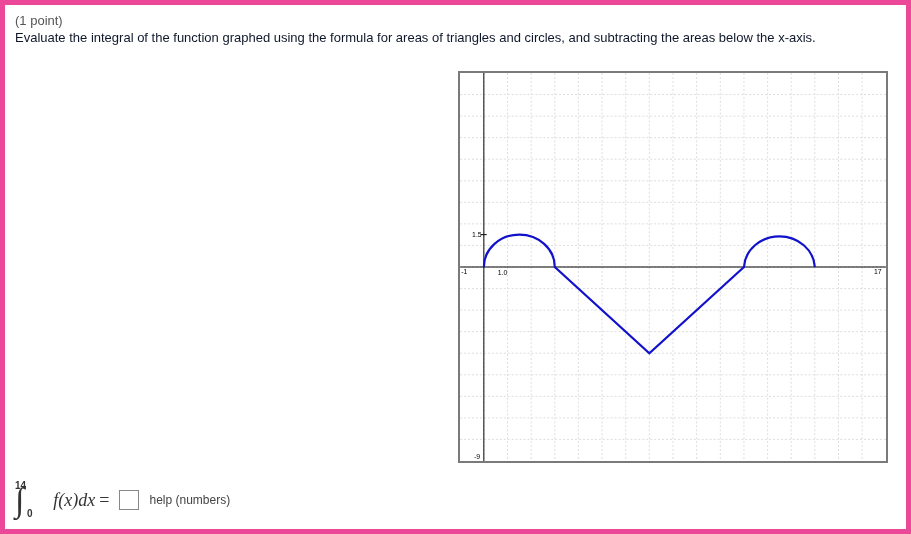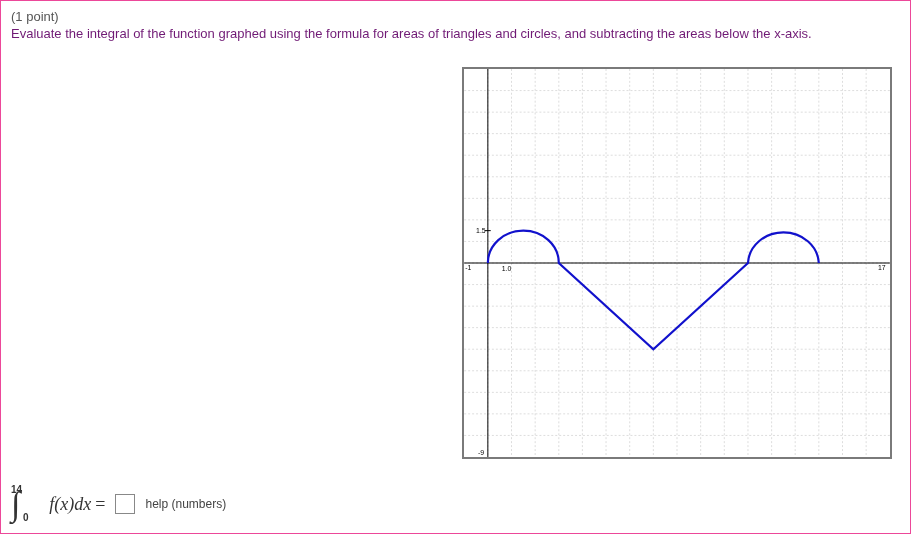--- a/index.html
+++ b/index.html
@@ -7,30 +7,30 @@
     margin: 0;
     padding: 0;
     font-family: Arial, sans-serif;
     font-size: 13px;
     background: #fff;
     color: #333;
   }
   .container {
     width: 911px;
     height: 534px;
-    border: 1px solid #ec4899;
+    border: 5px solid #ec4899;
     padding: 8px 10px;
     position: relative;
   }
   .points {
     color: #555;
     margin-bottom: 2px;
   }
   .prompt {
-    color: #701a75;
+    color: #0f172a;
     margin-bottom: 26px;
   }
   .graph-wrap {
     text-align: right;
     margin-top: 4px;
   }
   .graph-box {
     display: inline-block;
     width: 430px;
     height: 392px;

